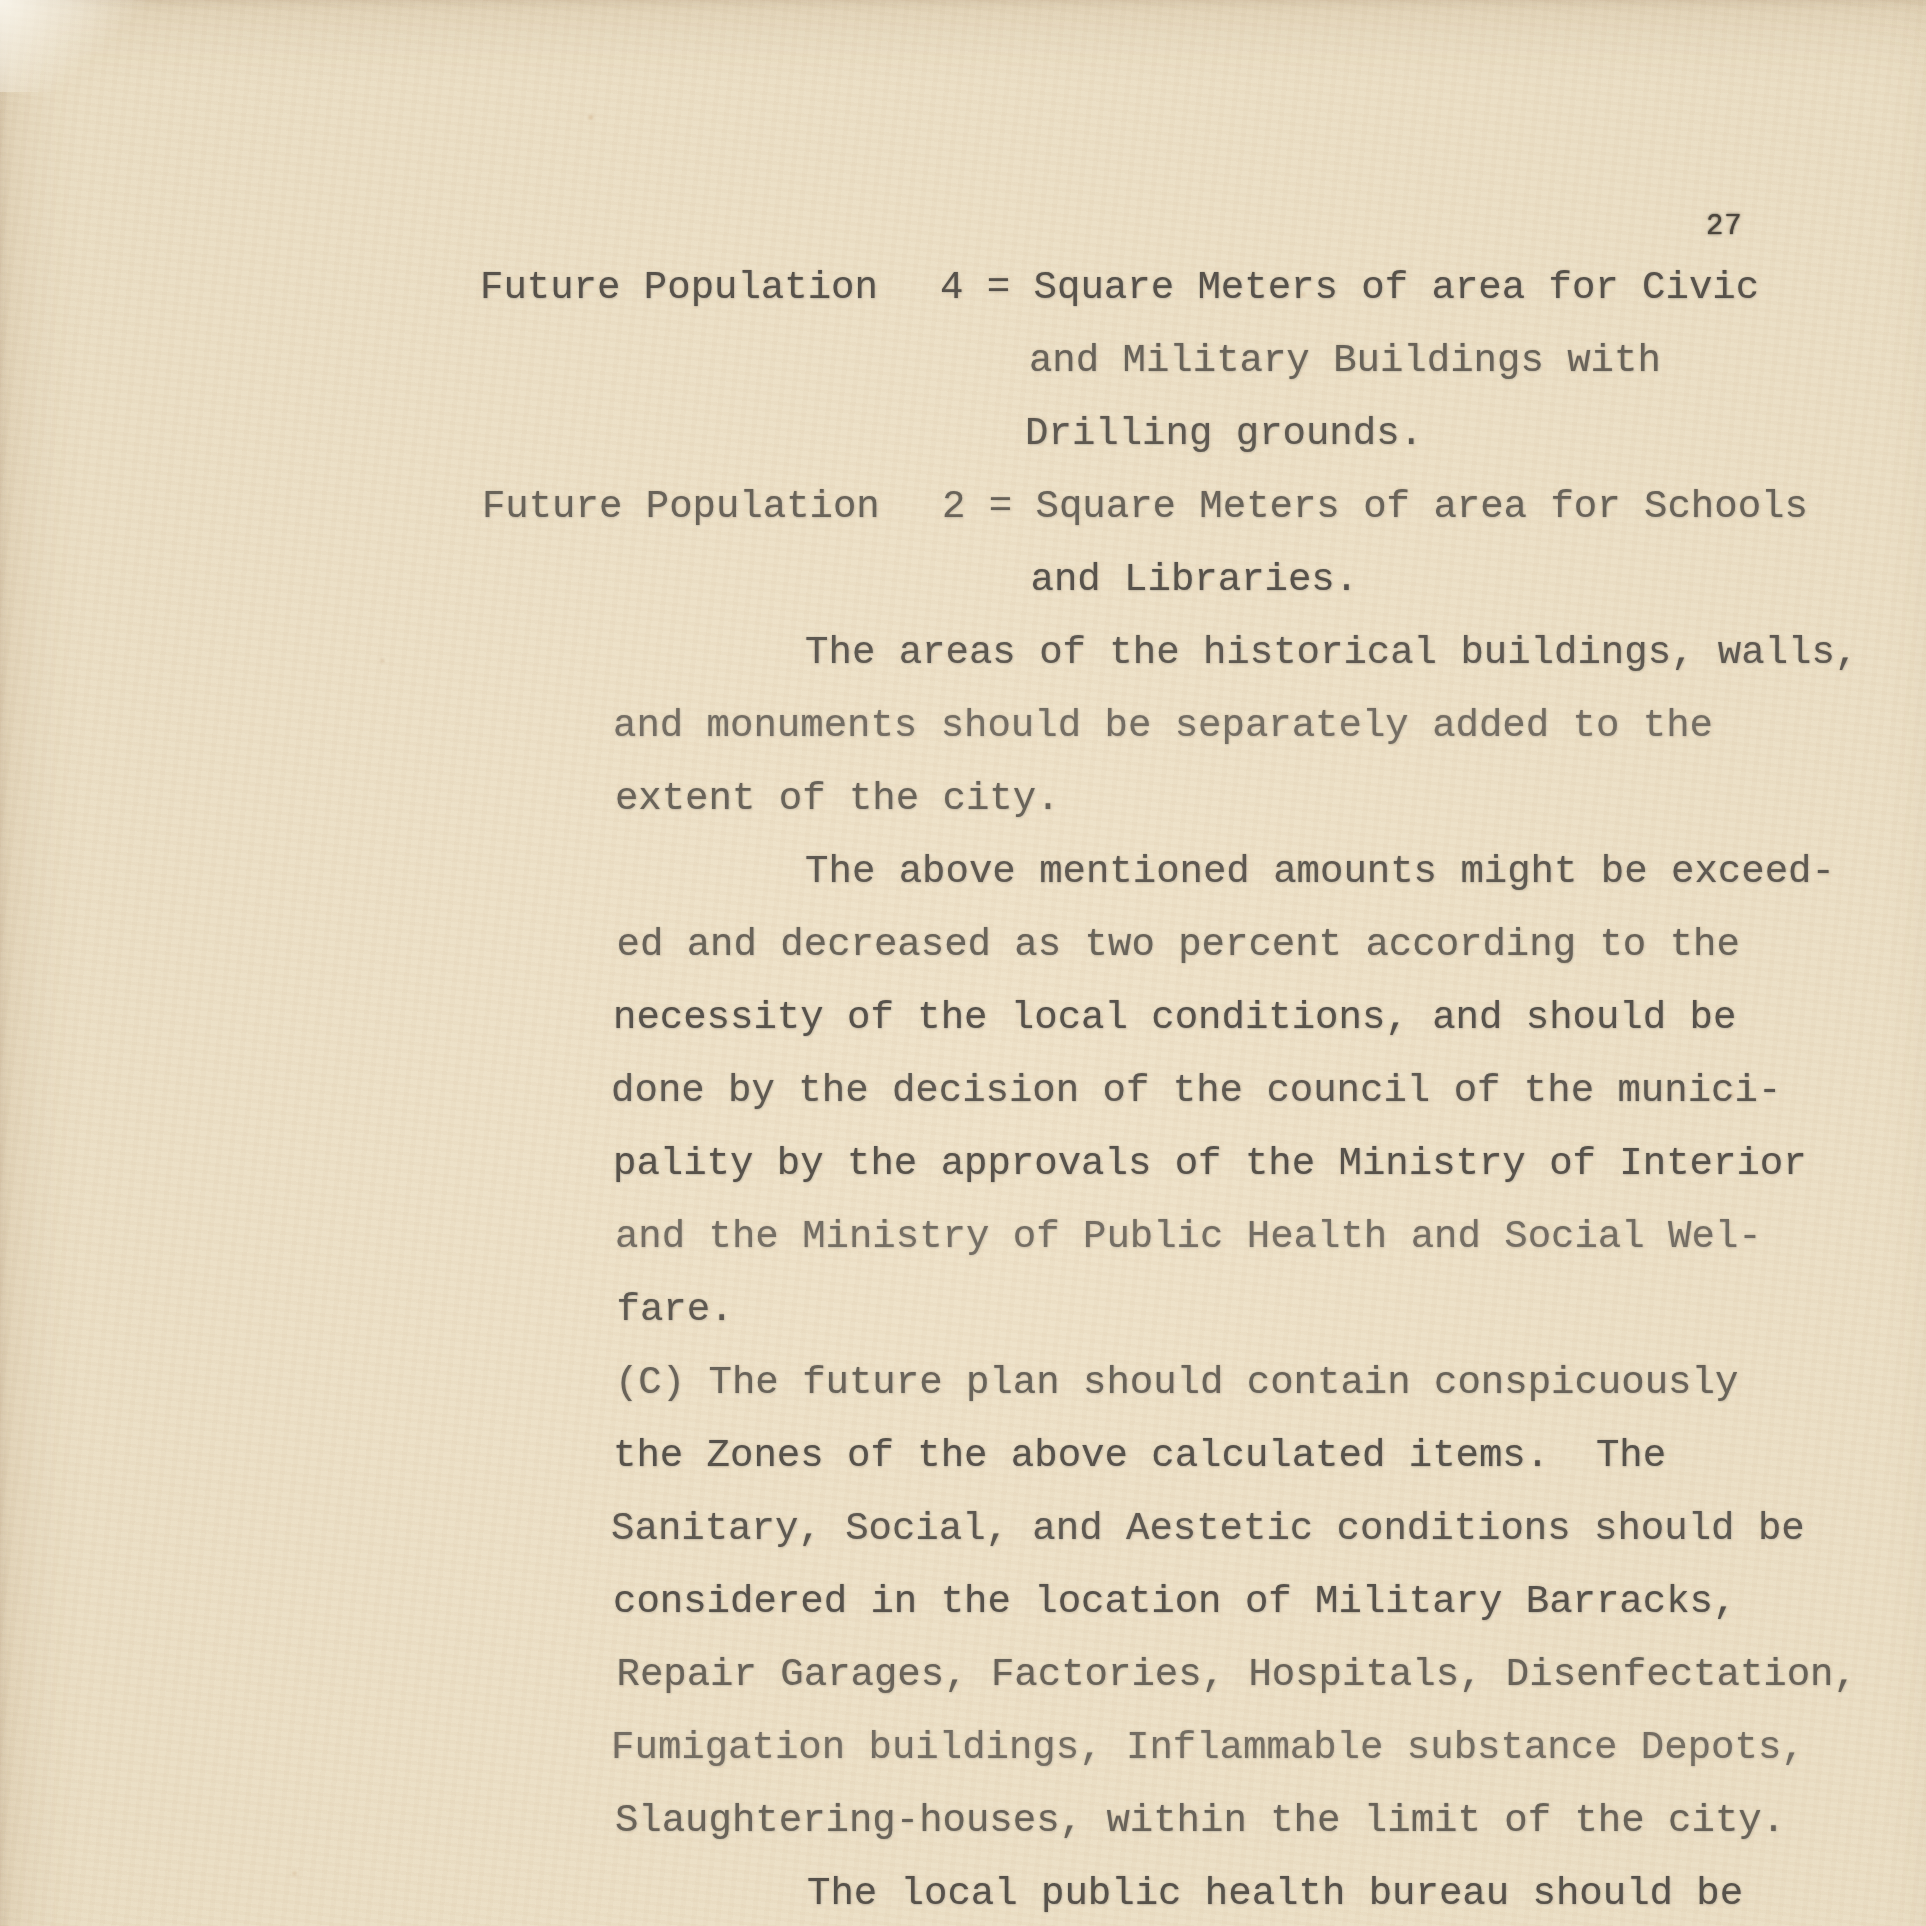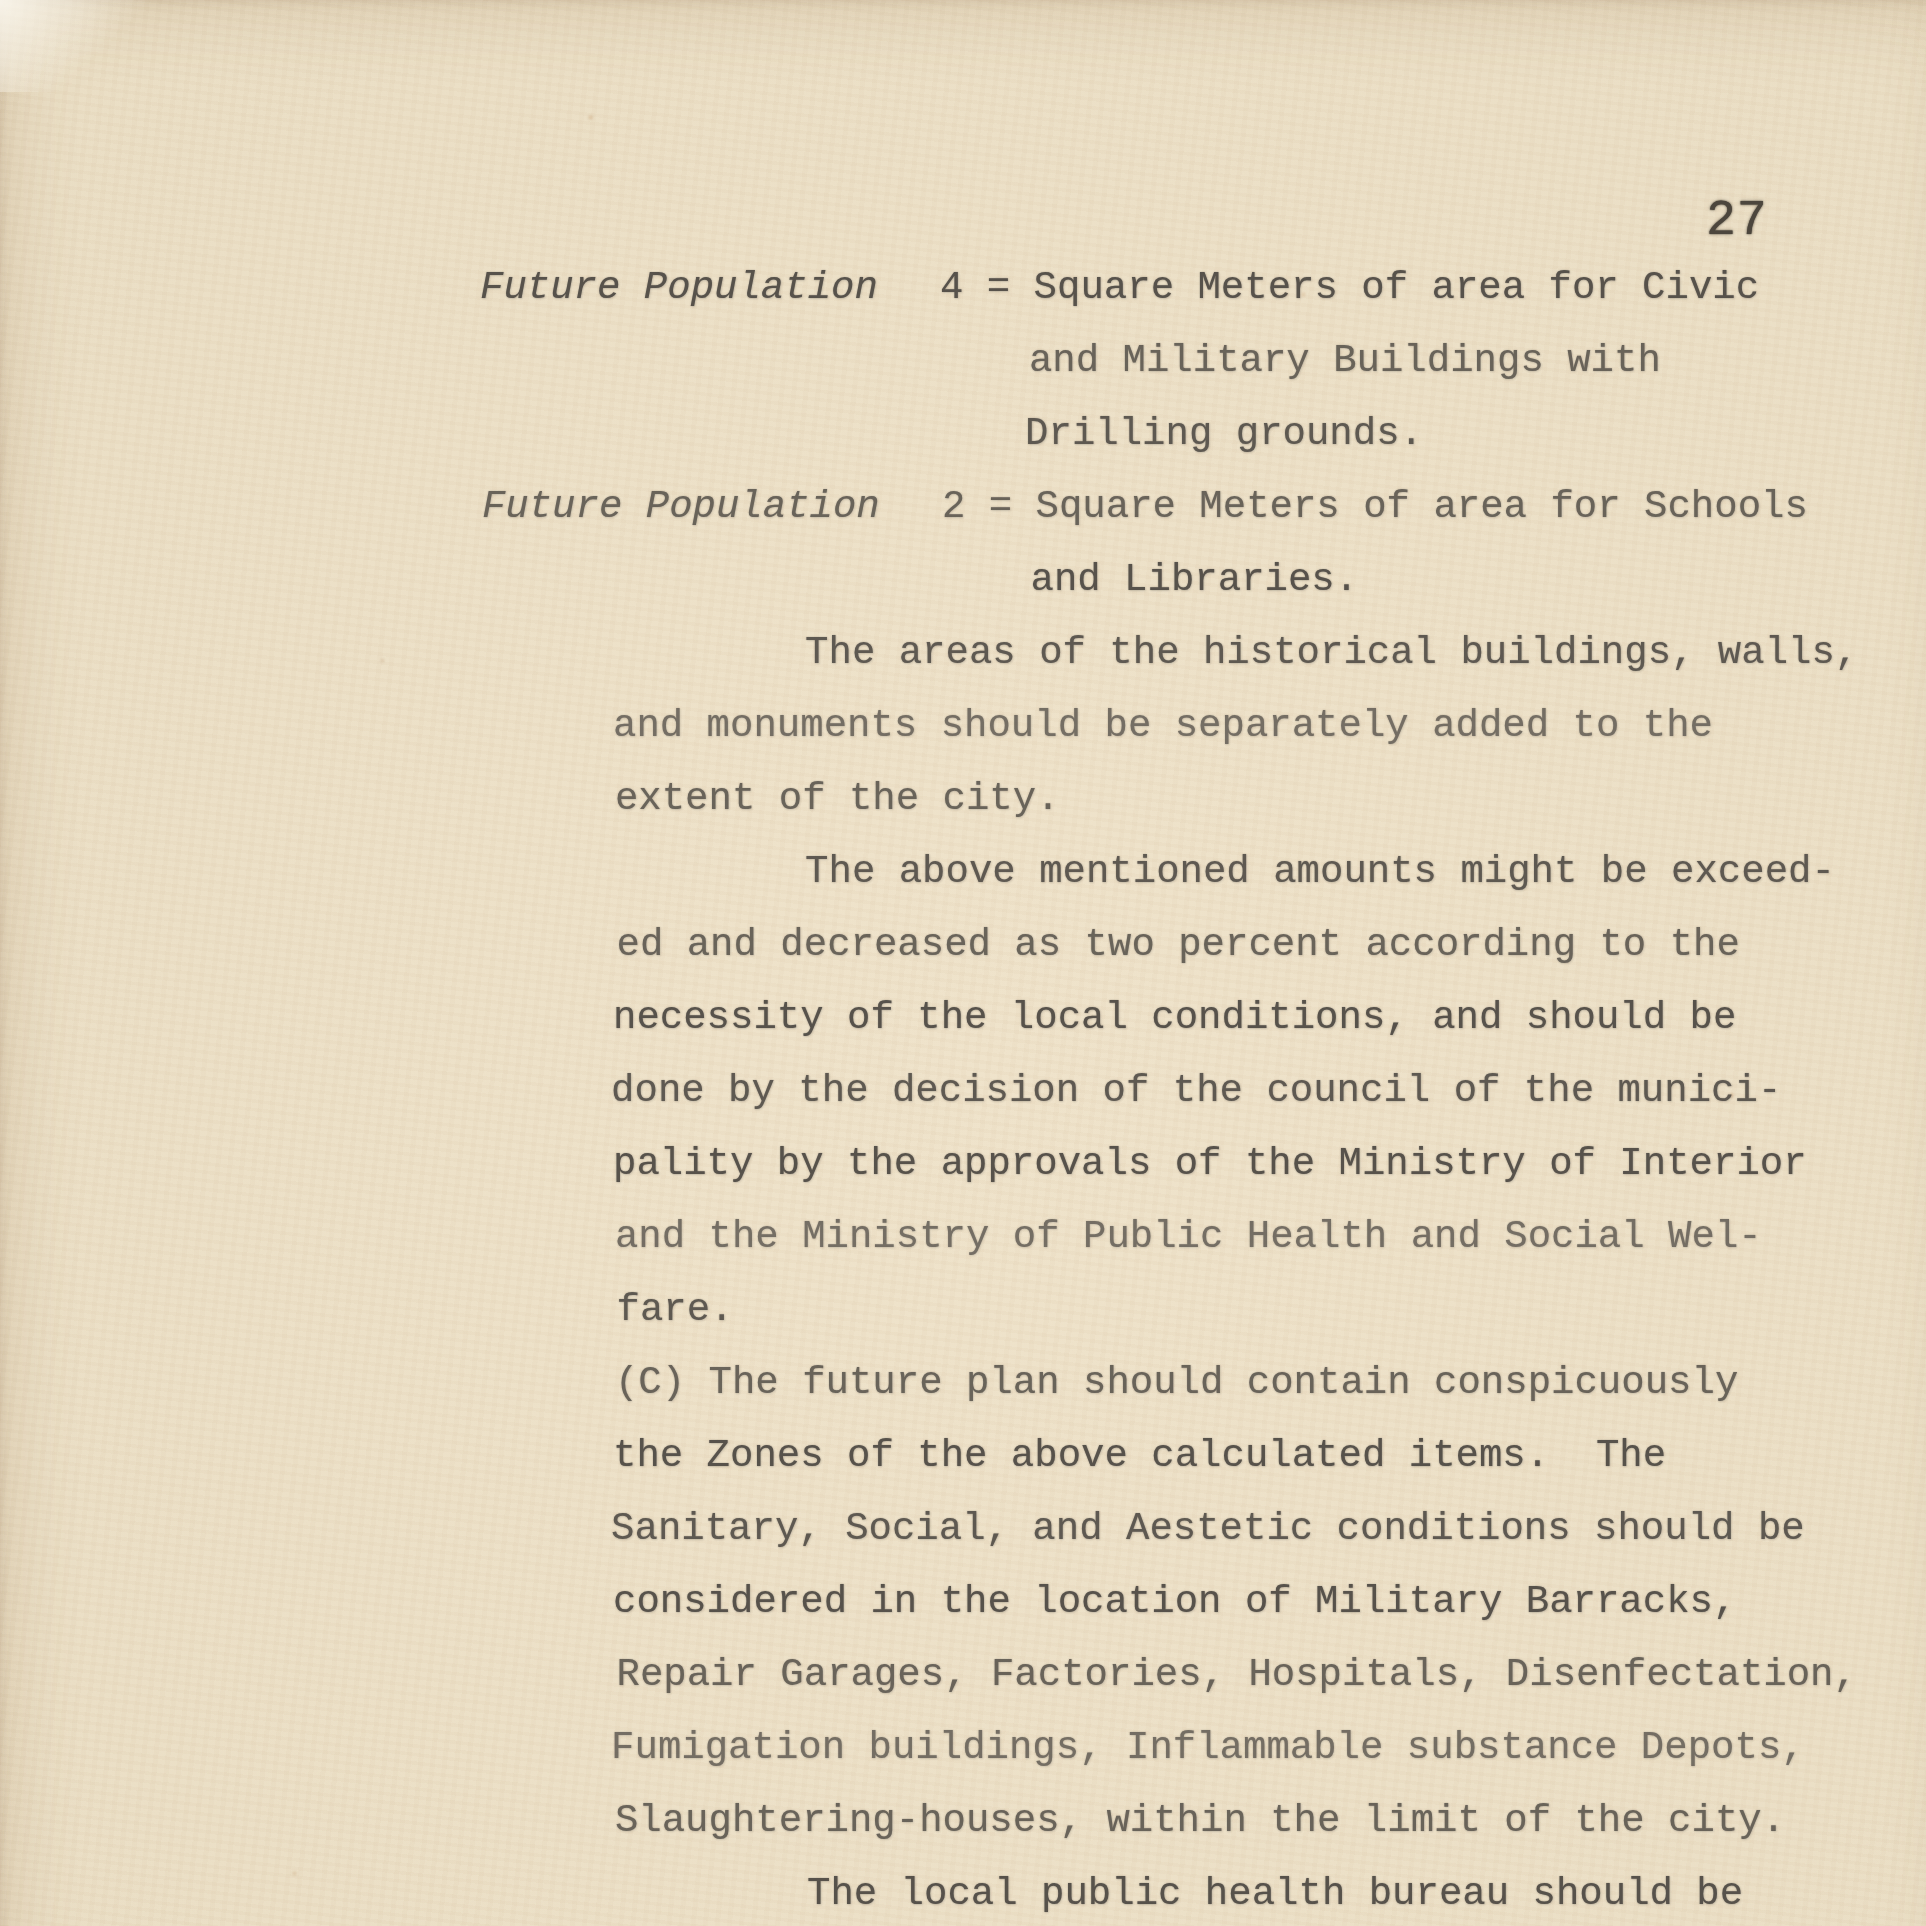--- a/index.html
+++ b/index.html
@@ -47,22 +47,22 @@
       1730px 1094px 0 0.4px rgba(180,100,40,.25),
       293px 1872px 0 0.8px rgba(160,100,45,.16),
       1302px 293px 0 0.4px rgba(170,110,50,.18),
       381px 659px 0 0.4px rgba(150,95,45,.15);
     filter: blur(0.8px);
     pointer-events: none;
   }
   .page-number {
     position: absolute;
     left: 1706px;
-    top: 192px;
-    font-size: 50px;
+    top: 210px;
+    font-size: 29px;
     color: #4c463d;
     letter-spacing: 0.8px;
     filter: blur(0.6px);
     text-shadow: 0 0 3.1px rgba(60,54,45,.65), 0 0 1.2px rgba(60,54,45,.8);
   }
   .content {
     position: absolute;
     left: 0; right: 0;
     top: 252px;
     color: #57524b;
@@ -75,21 +75,21 @@
     height: 73px;
     text-shadow: 0 0 1.5px rgba(87,82,75,.50), 0.8px 1.2px 2.3px rgba(87,82,75,.18);
   }
   
   .line:nth-child(2n) { opacity: .88; transform: translateX(1.9px); }
   .line:nth-child(3n) { opacity: .95; transform: translateX(-1.9px); }
   .line:nth-child(7n) { opacity: .80; }
   .line:nth-child(5n) { transform: translateX(3.5px); }
 
   .l-entry  { padding-left: 480px; }
-  .entry-label { display: inline-block; width: 460px; font-style: italic; }
+  .entry-label { display: inline-block; width: 460px; }
   .l-cont   { padding-left: 1027px; }
   .l-body   { padding-left: 613px; }
   .l-indent { padding-left: 807px; }
 </style>
 </head>
 <body>
 
 <div class="page">
   <div class="corner-light"></div>
   <div class="fox"></div>

